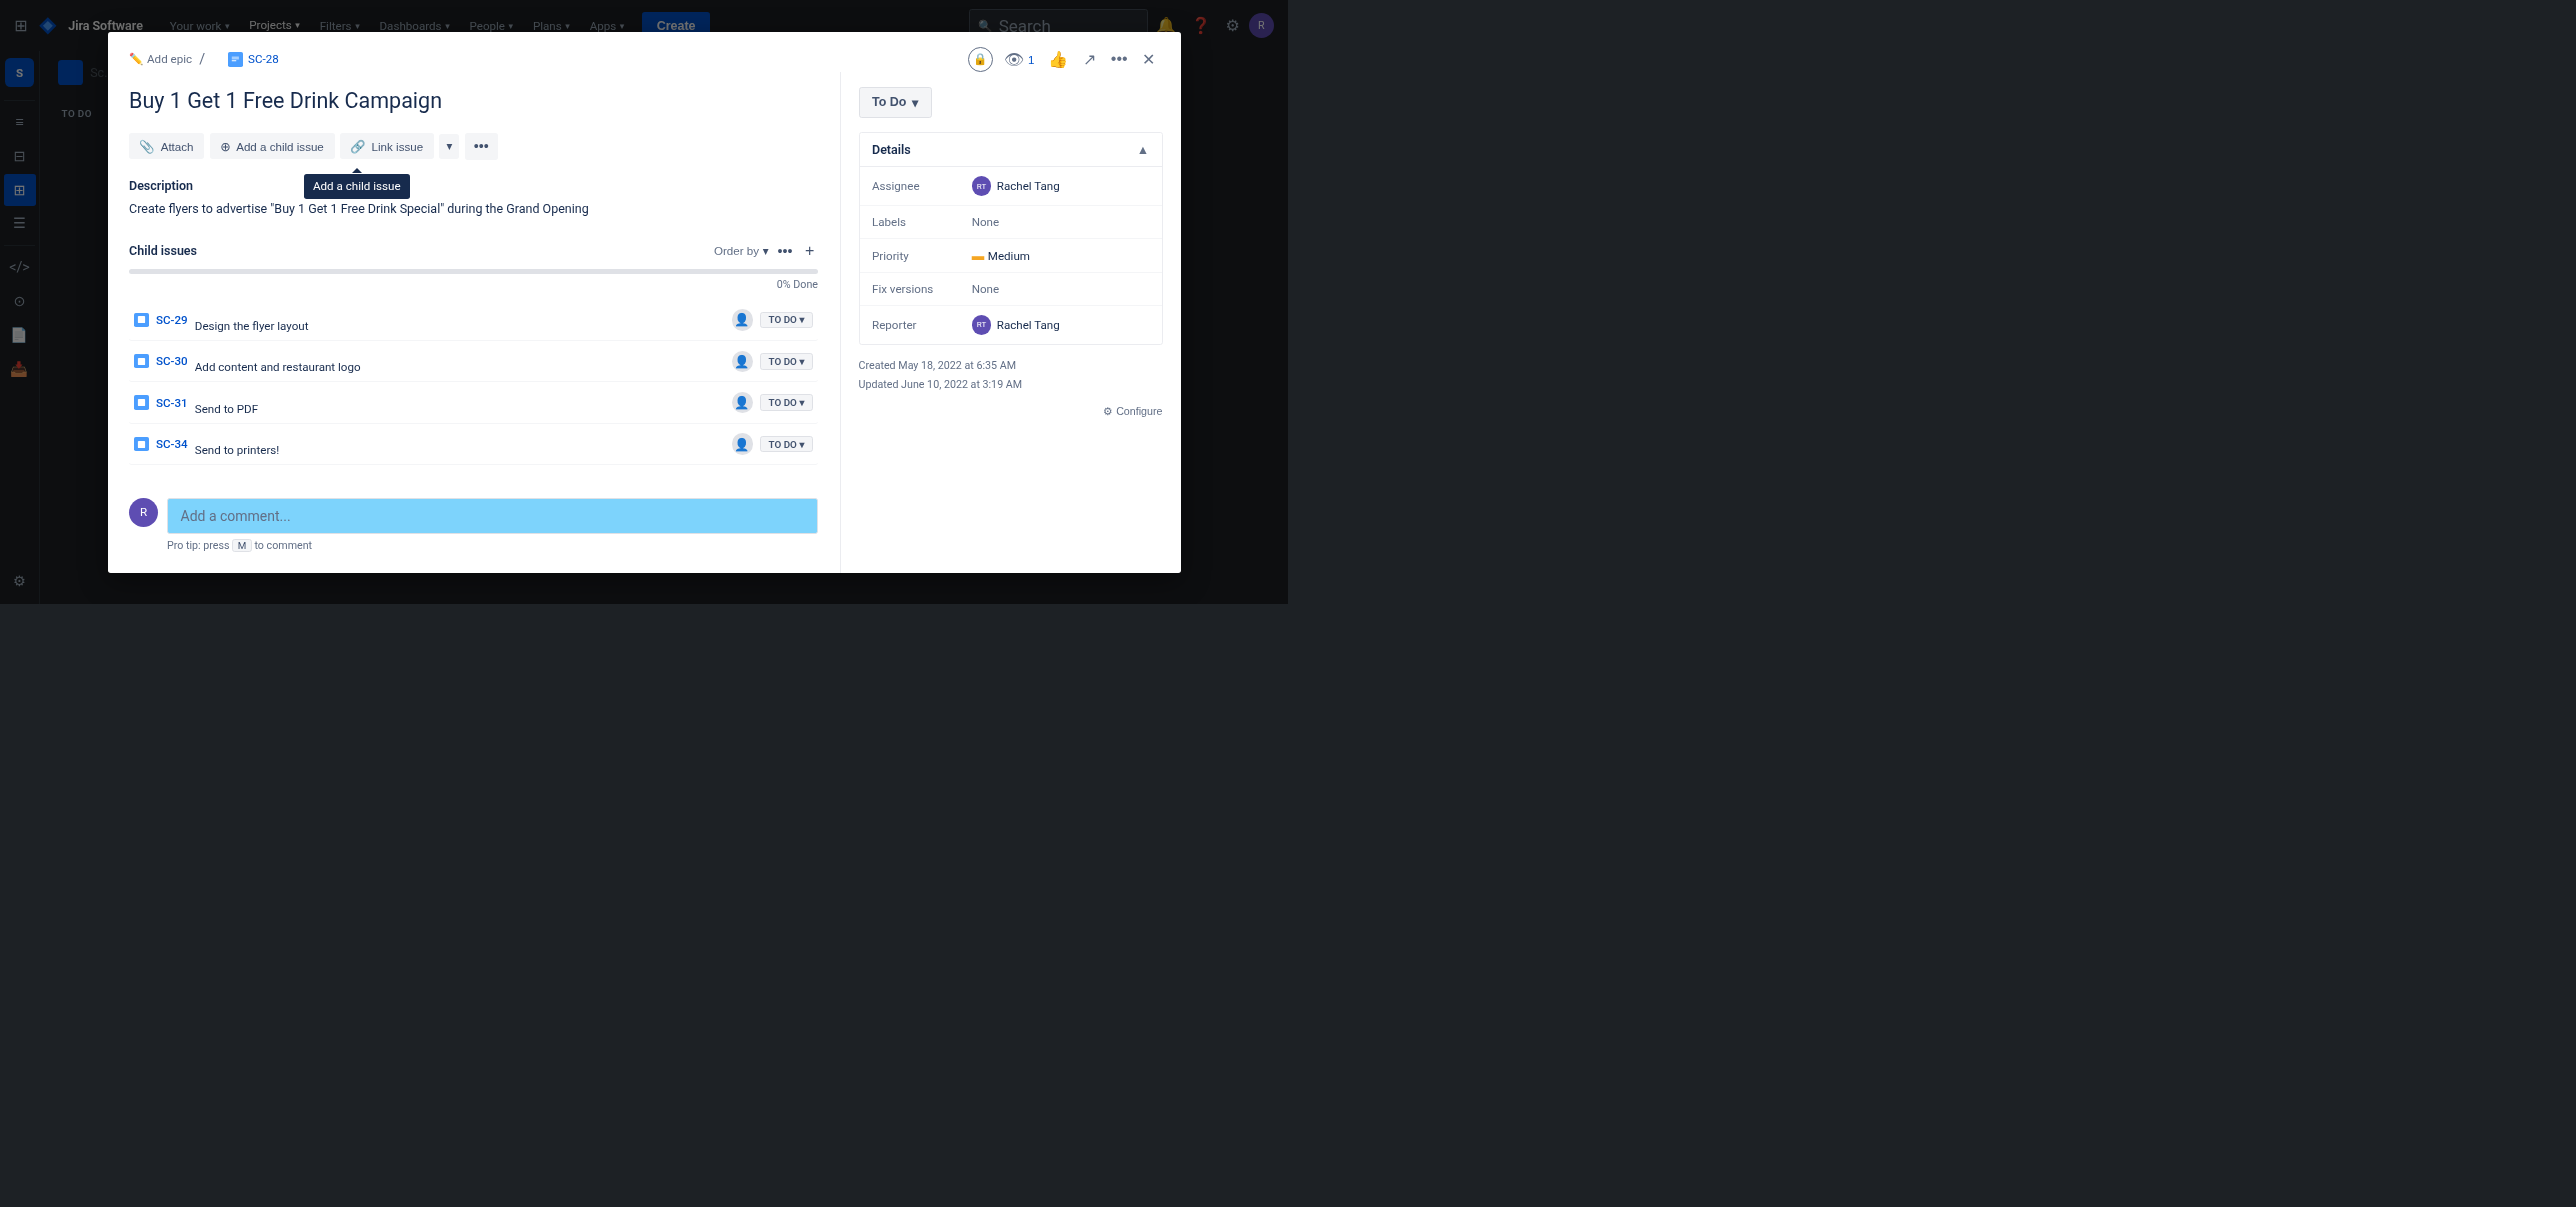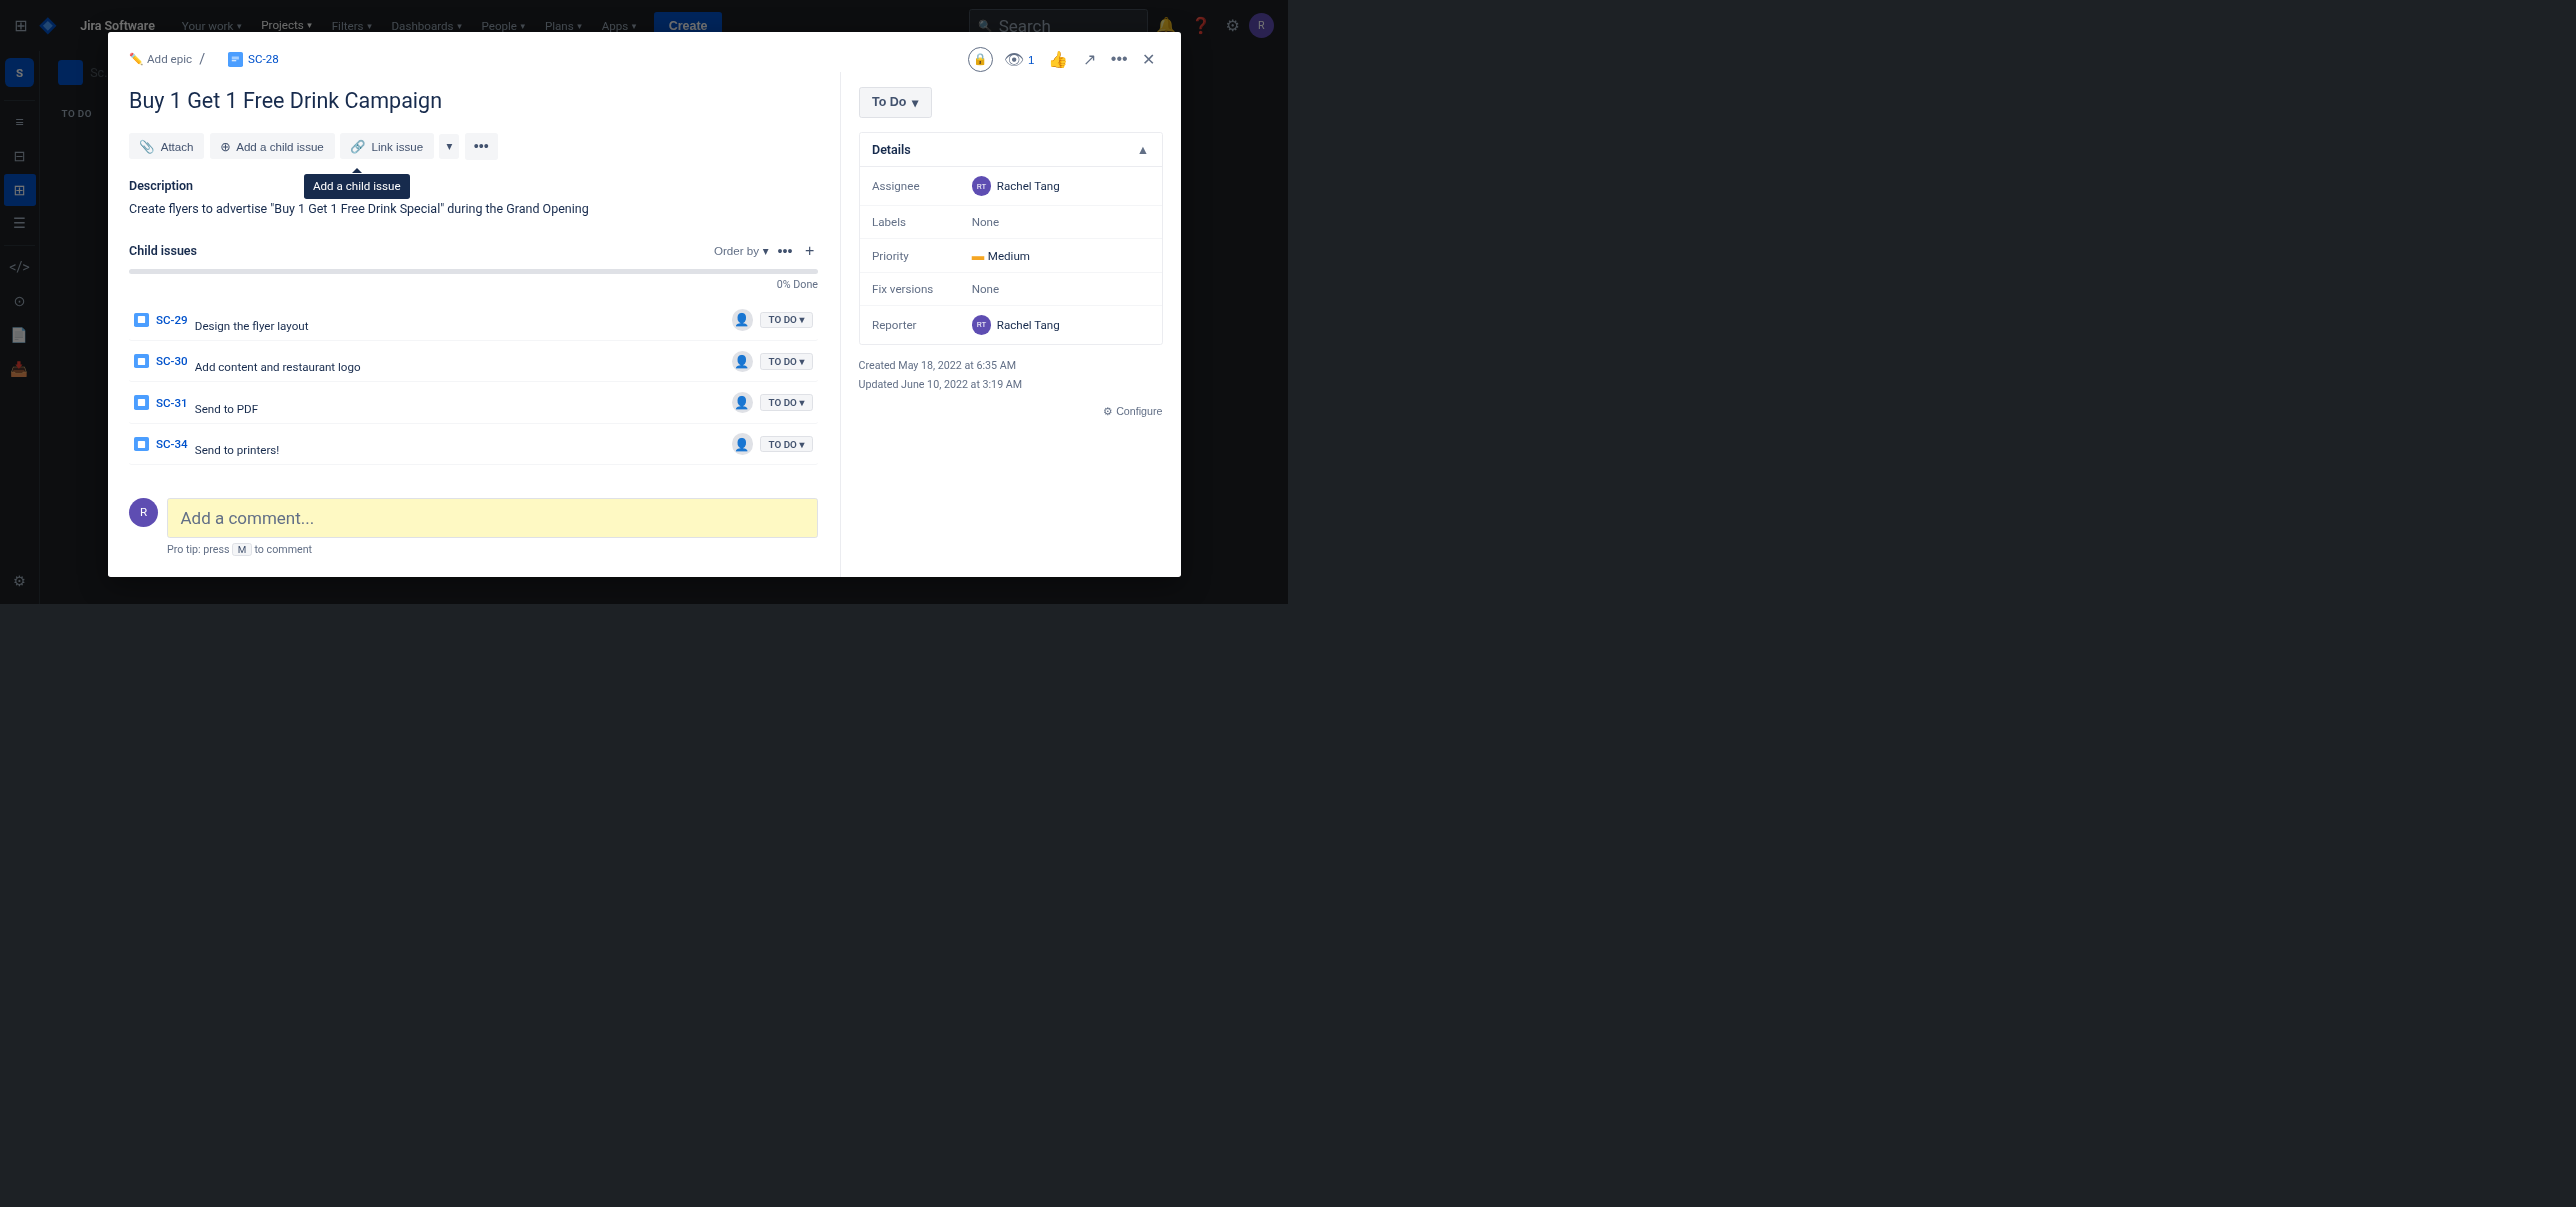--- a/index.html
+++ b/index.html
@@ -25,21 +25,21 @@
     }
     .topnav-grid-icon {
       color: #9fadbc;
       font-size: 16px;
       margin-right: 7.2px;
       cursor: pointer;
     }
     .topnav-logo {
       display: flex;
       align-items: center;
-      gap: 22px;
+      gap: 10px;
       margin-right: 14.3px;
     }
     .jira-diamond {
       width: 19.7px;
       height: 19.7px;
     }
     .topnav-brand {
       color: white;
       font-size: 12.5px;
       font-weight: 600;
@@ -529,24 +529,24 @@
       justify-content: center;
       color: white;
       font-size: 11.6px;
       flex-shrink: 0;
     }
     .comment-input {
       flex: 1;
       border: 0.9px solid #dfe1e6;
       border-radius: 2.7px;
       padding: 9px 12.5px;
-      font-size: 17px;
+      font-size: 14px;
       color: #626f86;
       cursor: text;
-      background: #fef9c3;
+      background: #7dd3fc;
     }
     .pro-tip {
       font-size: 10.7px;
       color: #626f86;
       margin-top: 5.4px;
       margin-left: 38px;
     }
     .pro-tip .key-badge {
       display: inline-block;
       background: #f4f5f7;

